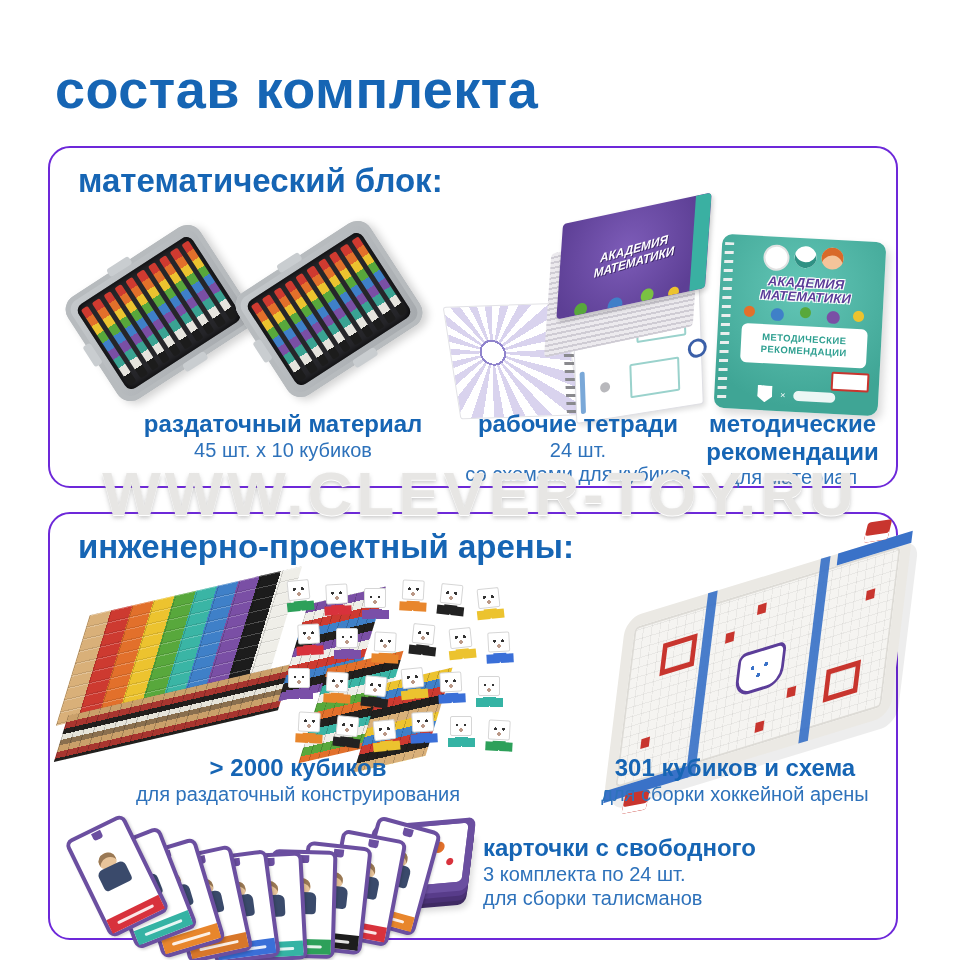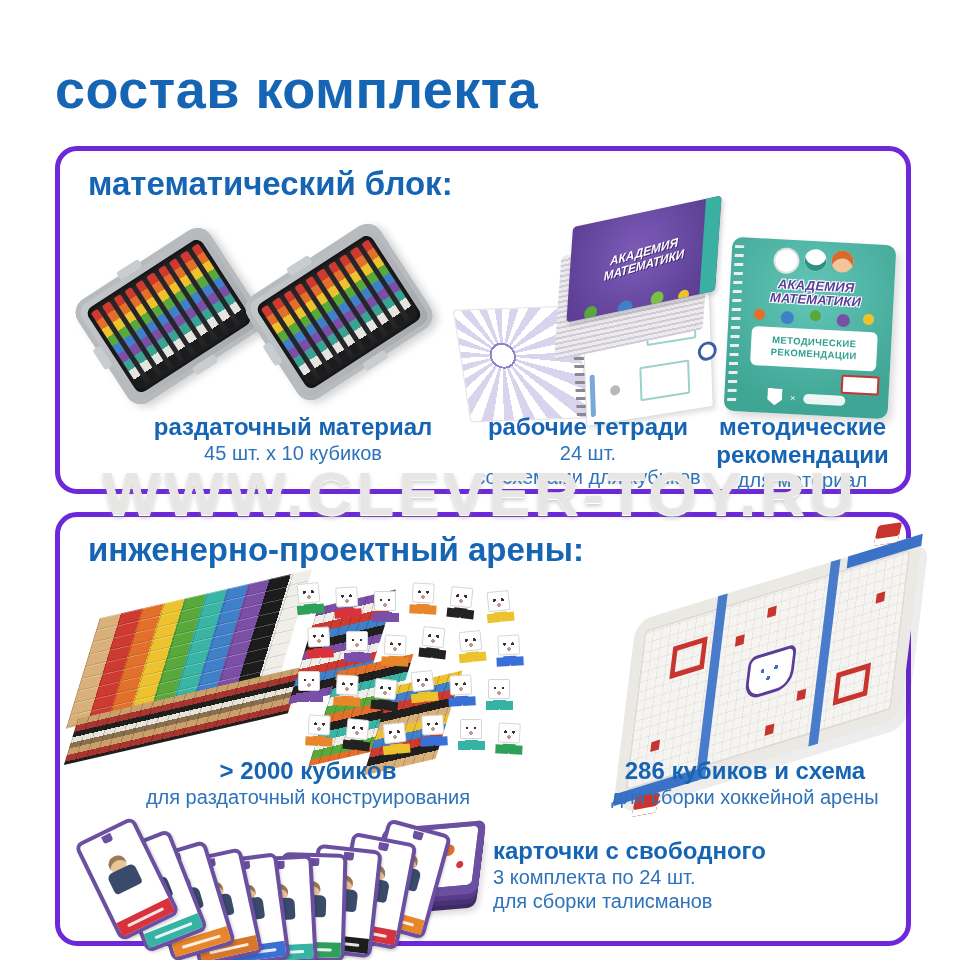--- a/index.html
+++ b/index.html
@@ -1,21 +1,21 @@
 <!DOCTYPE html>
 <html><head>
 <meta charset="utf-8">
 <style>
   html,body{margin:0;padding:0}
   body{width:960px;height:960px;background:#fff;font-family:"Liberation Sans",sans-serif;position:relative;overflow:hidden}
   .page{position:absolute;inset:0;background:#fff}
 
   .main-title{position:absolute;left:55px;top:58px;margin:0;font-size:54px;font-weight:800;color:#1665b4;letter-spacing:.5px}
 
-  .panel{position:absolute;left:55px;width:846px;border:5px solid #6d28d9;border-radius:22px;background:#fff}
+  .panel{position:absolute;left:48px;width:846px;border:2px solid #6d28d9;border-radius:22px;background:#fff}
   .panel1{top:146px;height:338px}
   .panel2{top:512px;height:424px}
   .panel-header{position:absolute;left:28px;top:14px;margin:0;font-size:33px;font-weight:800;color:#1665b4}
 
   .caption{position:absolute;text-align:center;line-height:1.22;z-index:4}
   .cap-title{font-size:24px;font-weight:800;color:#1665b4;line-height:1.15}
   .cap-line{font-size:20px;color:#2e72bb}
   .caption.left{text-align:left}
 
   .watermark{position:absolute;left:0;right:0;top:458px;text-align:center;z-index:10;
@@ -415,21 +415,21 @@
         <i class="goal g1"></i>
         <i class="goal g2"></i>
       </div>
     </div>
 
     <div class="caption" style="left:53px;top:240px;width:390px">
       <div class="cap-title">&gt; 2000 кубиков</div>
       <div class="cap-line">для раздаточный конструирования</div>
     </div>
     <div class="caption" style="left:510px;top:240px;width:350px">
-      <div class="cap-title">286 кубиков и схема</div>
+      <div class="cap-title">301 кубиков и схема</div>
       <div class="cap-line">для сборки хоккейной арены</div>
     </div>
 
     <div class="fan" id="fan">
         <div class="fan-card" style="left: 0px; top: 14px; transform: rotate(-26deg); z-index: 20;">
           <i class="fc-tab"></i>
           <i class="fc-head"></i>
           <i class="fc-body"></i>
           <i class="fc-band" style="background:#d8323c"></i>
         </div>

